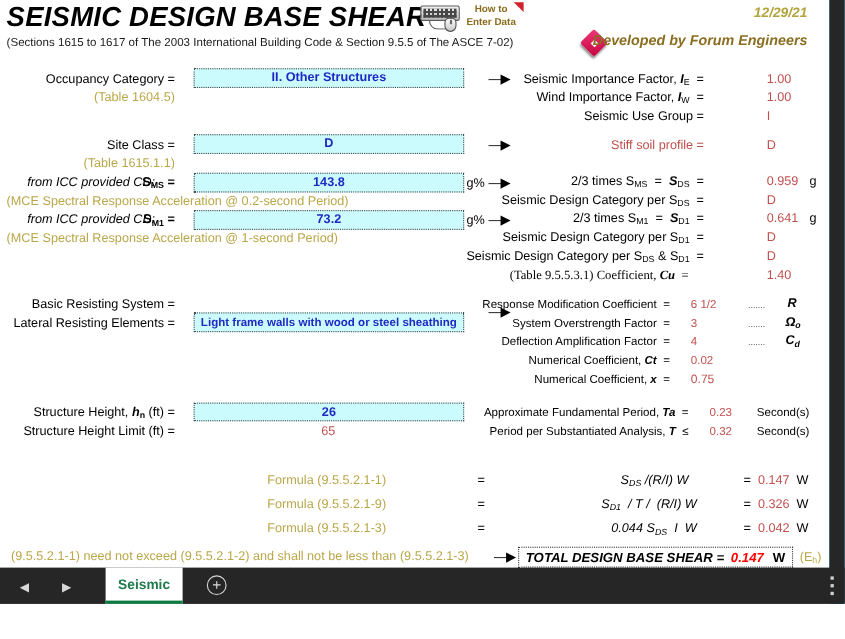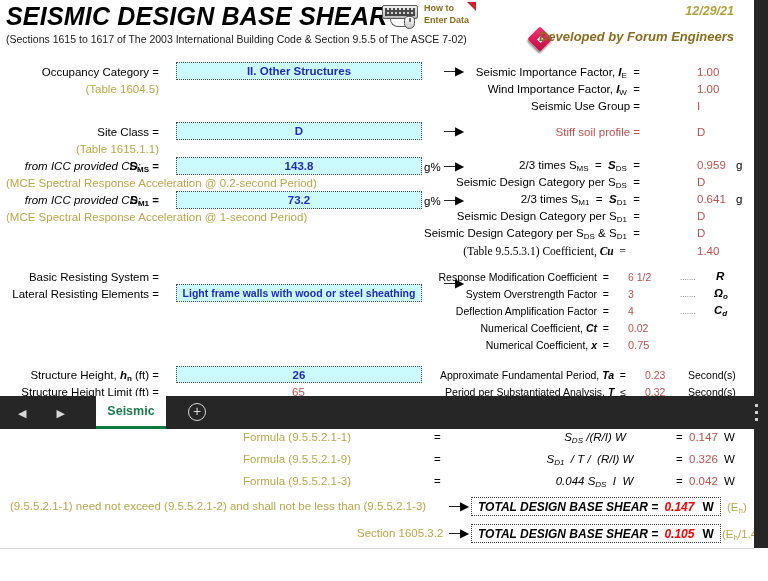--- a/index.html
+++ b/index.html
@@ -5,21 +5,21 @@
   * { box-sizing: border-box; }
   html, body {
     margin: 0; padding: 0;
     width: 768px; height: 581px;
     overflow: hidden;
     background: #ffffff;
     font-family: "Liberation Sans", sans-serif;
   }
   #app {
     position: relative;
-    width: 768px; height: 429px;
+    width: 768px; height: 549px;
     background: #0ea5e9;
   }
   
   .right-gutter {
     position: absolute; top: 0; right: 0;
     width: 14px; height: 548px;
     background: #262626;
   }
   
   .sheet {
@@ -80,20 +80,21 @@
     width: 16px; height: 8px;
     border-left: 1.5px solid #5b5b5b;
     border-bottom: 1.5px solid #5b5b5b;
     border-radius: 0 0 0 8px;
   }
   .howto .ht-text {
     position: absolute; left: 44px; top: 1px;
     font-size: 9px; font-weight: bold; line-height: 11.5px;
     color: #8a6d1f;
     white-space: nowrap;
+    text-align: center;
   }
   .howto .corner {
     position: absolute; right: 0px; top: 0px;
     width: 0; height: 0;
     border-top: 9px solid #d1212a;
     border-left: 9px solid transparent;
   }
   .datestamp {
     position: absolute; right: 20px; top: 4px;
     font-size: 12.5px; font-weight: bold; font-style: italic;

